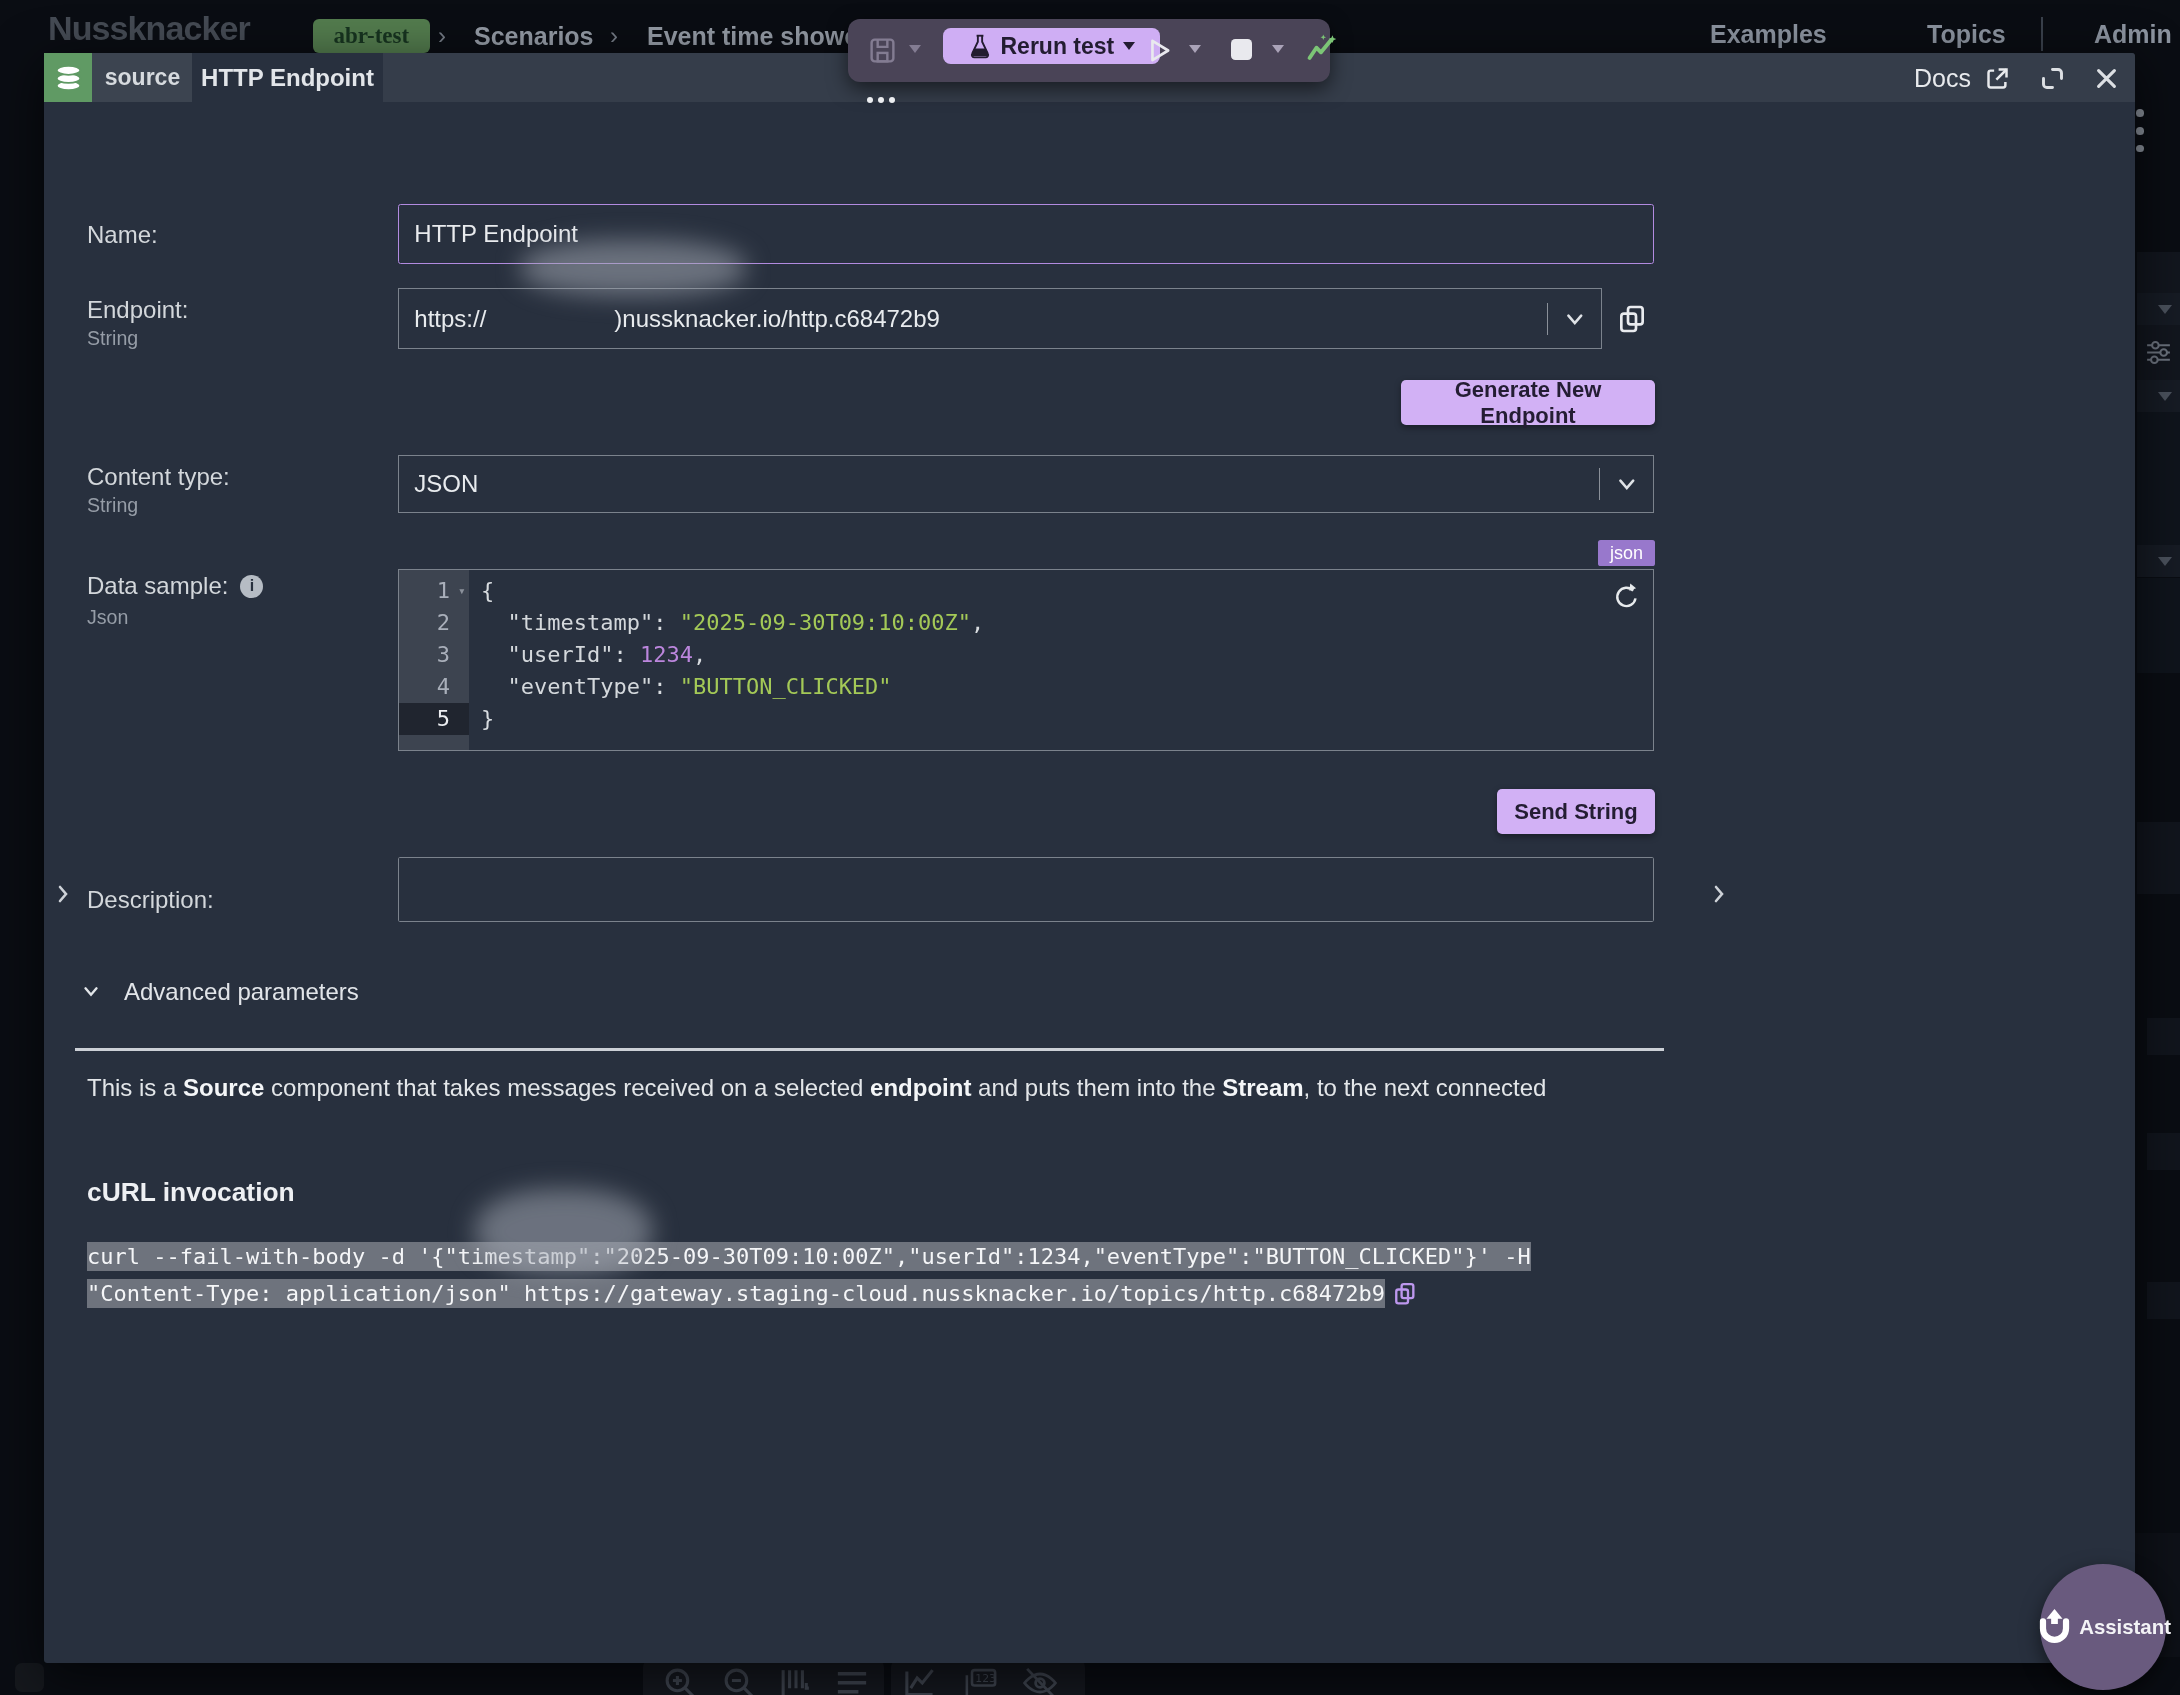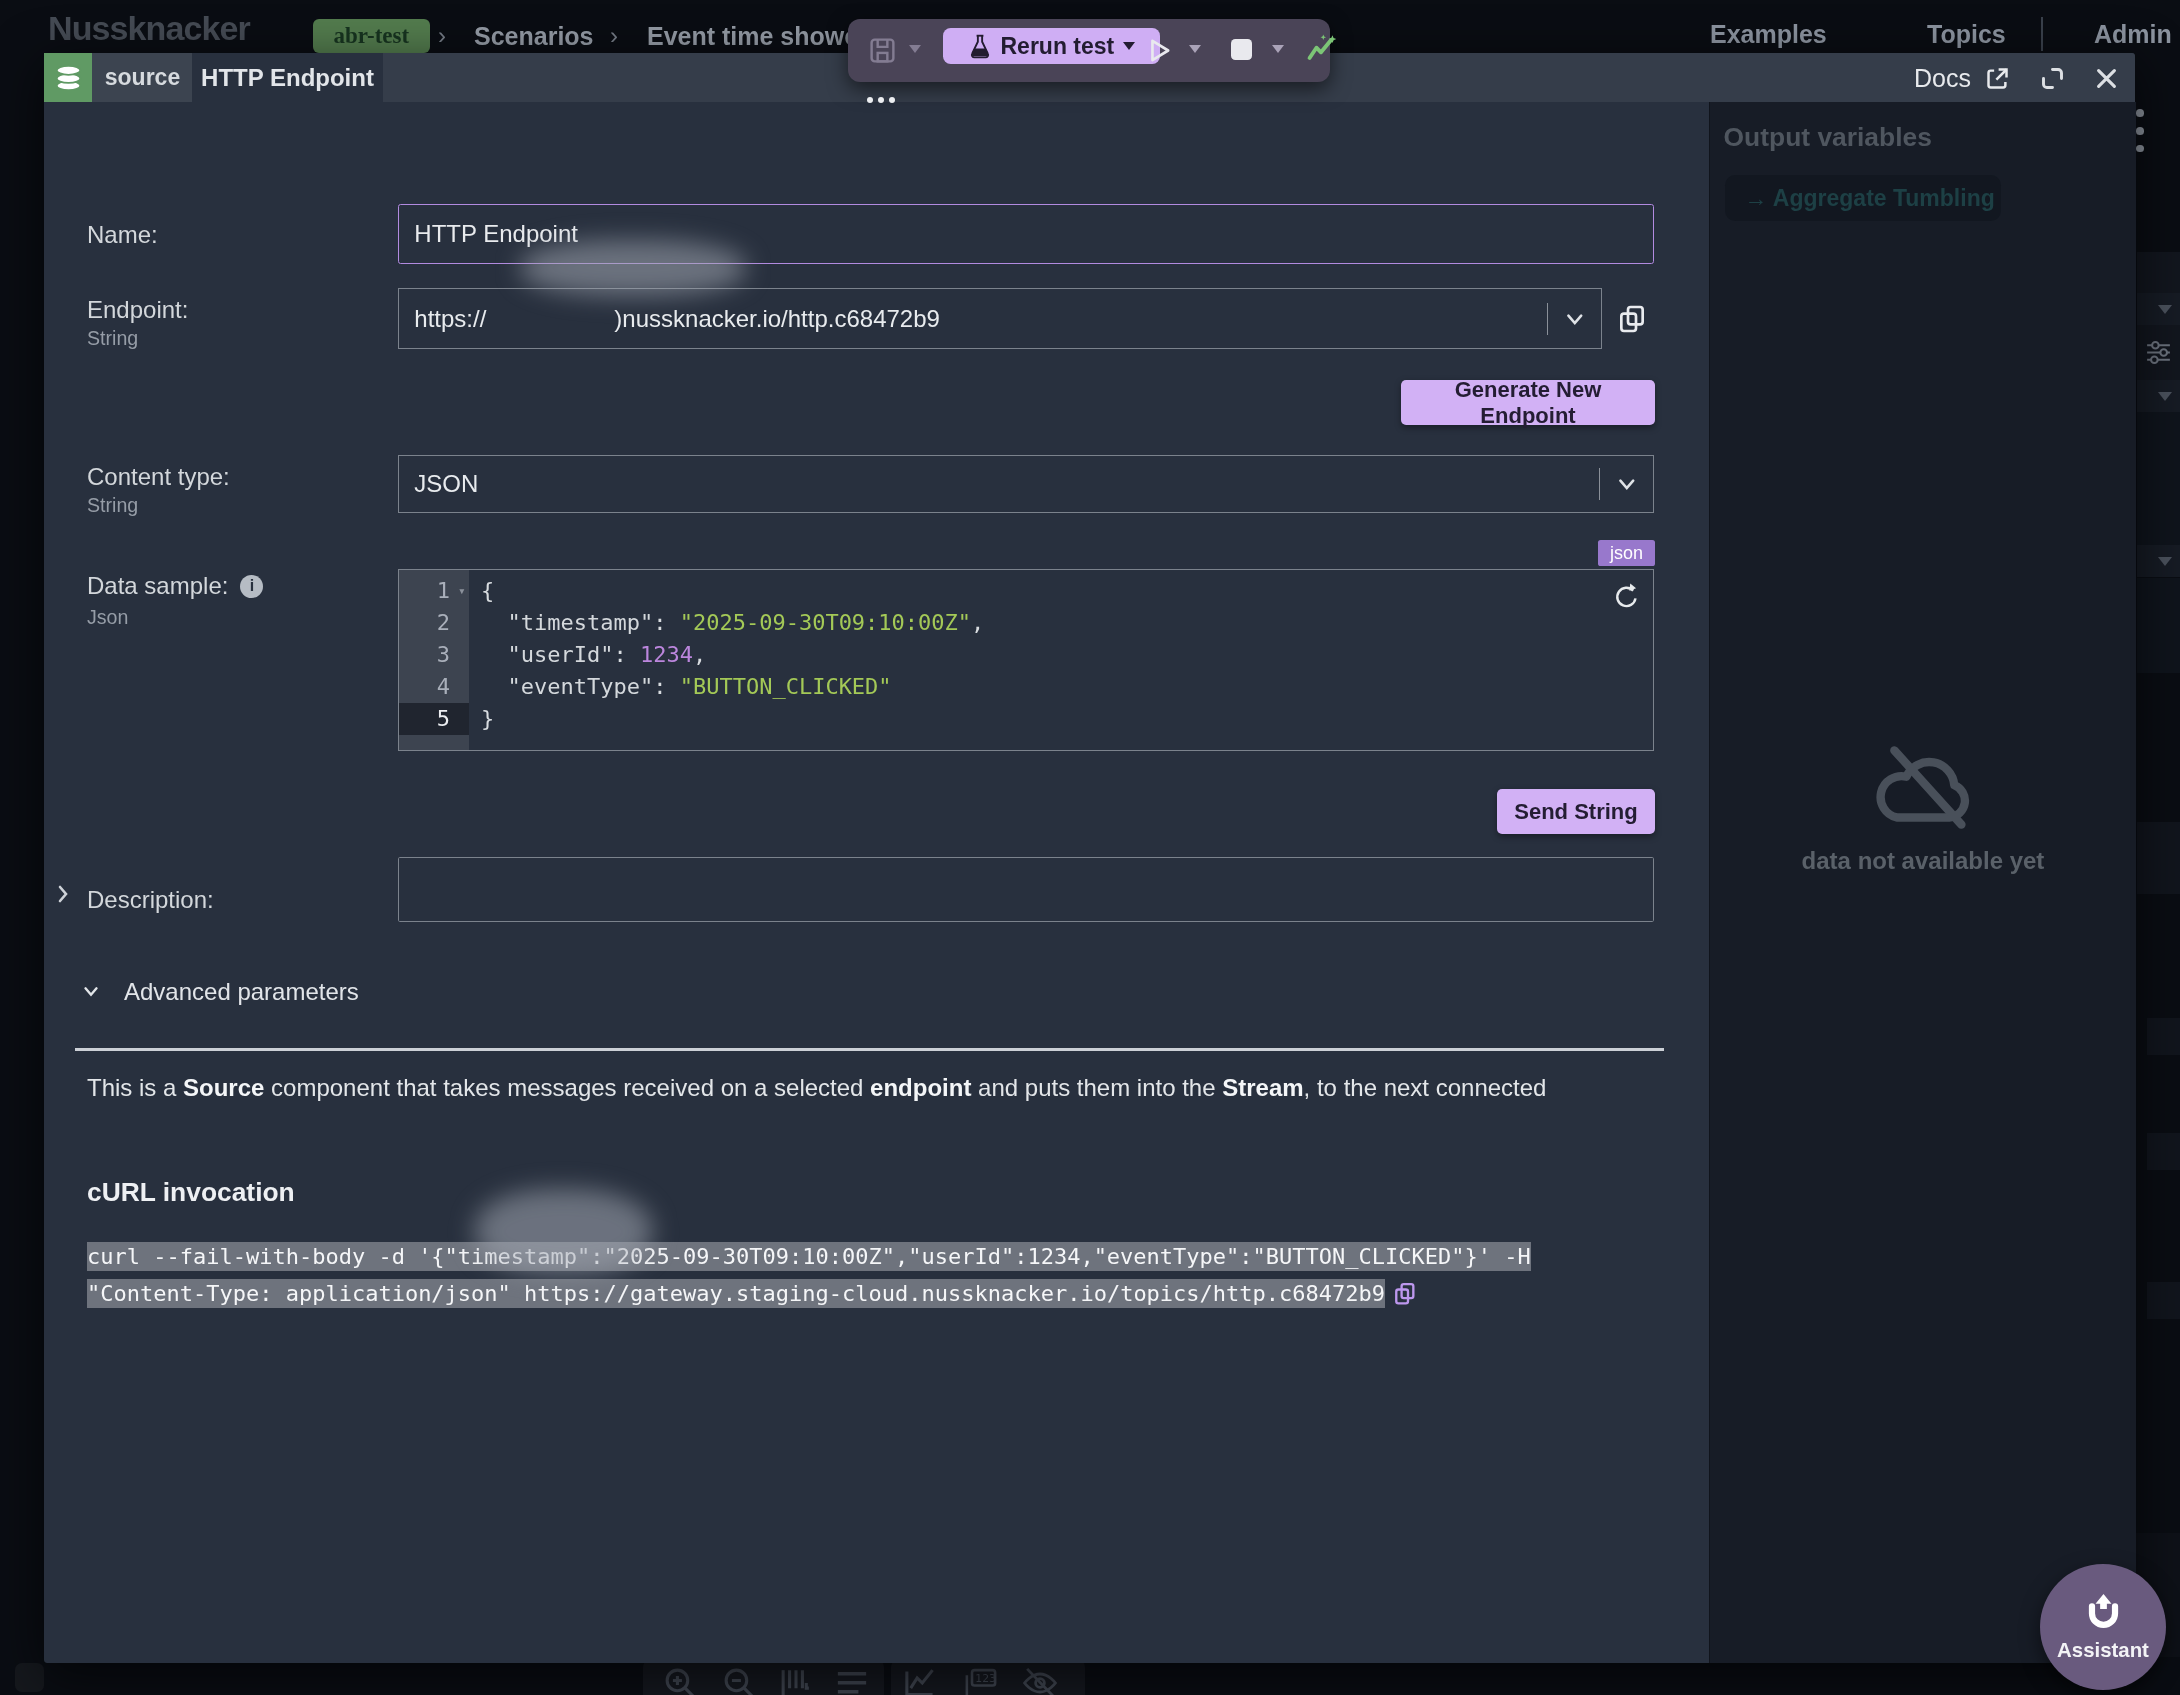--- a/index.html
+++ b/index.html
@@ -86,21 +86,21 @@
 
   
   .rp-title{left:13.6px;top:20.4px;font-size:26.4px;font-weight:bold;color:#4f565f;}
   .rp-chip{left:15.3px;top:73px;width:276px;height:46px;border-radius:10.2px;background:#121720;
            display:flex;align-items:center;padding-left:19px;box-sizing:border-box;
            font-size:23px;font-weight:bold;color:#1d4045;}
   .rp-empty-text{left:0;top:745px;width:100%;text-align:center;font-size:24px;font-weight:bold;color:#5a6169;}
 
   
   .assistant{left:2040px;top:1564px;width:126px;height:126px;border-radius:50%;background:#695a7e;z-index:40;
-             box-shadow:0 6.8px 19px rgba(0,0,0,.5);display:flex;flex-direction:column;align-items:center;
+             box-shadow:0 6.8px 19px rgba(0,0,0,.5);display:flex;flex-direction:row;align-items:center;
              justify-content:center;gap:5.1px;}
   .assistant span{font-size:20.4px;font-weight:bold;color:#f3f3f6;}
 
   
   .strip-box{background:#12161e;}
   .strip-hdr{background:#161b24;display:flex;align-items:center;justify-content:flex-end;padding-right:8.5px;box-sizing:border-box;}
   .tri-down{width:0;height:0;border-left:7.7px solid transparent;border-right:7.7px solid transparent;border-top:9.4px solid #4a515c;}
   .kebab i{display:block;width:7.7px;height:7.7px;border-radius:50%;background:#8d949e;margin-bottom:10.2px;}
   .pill{background:#15181f;border-radius:12px;}
 </style>
@@ -298,30 +298,20 @@
                 <rect x="4" y="8" width="11" height="13" rx="2"></rect>
               </svg></span></div>
       </div>
 
       <span class="abs side-chevron" style="left:1663px;top:780px">
         <svg width="24" height="24" viewBox="0 0 24 24" fill="none" stroke="#ced2d8" stroke-width="2.6" stroke-linecap="round">
             <polyline points="9,5 15,12 9,19"></polyline>
           </svg></span>
     </div>
 
-    <div class="abs right-panel">
-      <div class="abs rp-title">Output variables</div>
-      <div class="abs rp-chip">→ Aggregate Tumbling</div>
-      <span class="abs" style="left:158px;top:641px">
-        <svg width="115" height="89" viewBox="0 0 96 74" fill="none" stroke="#49505a" stroke-width="7" stroke-linecap="round" stroke-linejoin="round">
-          <path d="M24 62h44a14 14 0 0 0 4-27 21 21 0 0 0-40-7 16 16 0 0 0-8 34z"></path>
-          <path d="M22 6l56 62"></path>
-        </svg></span>
-      <div class="abs rp-empty-text">data not available yet</div>
-    </div>
   </div>
 
   <div class="abs censor" style="left:520px;top:240px;width:226px;height:56px"></div>
   <div class="abs censor" style="left:475px;top:1189px;width:177px;height:85px"></div>
 
   <div class="abs kebab" style="left:2136px;top:109px">
       <i></i>
       <i></i>
       <i></i>
     </div>

